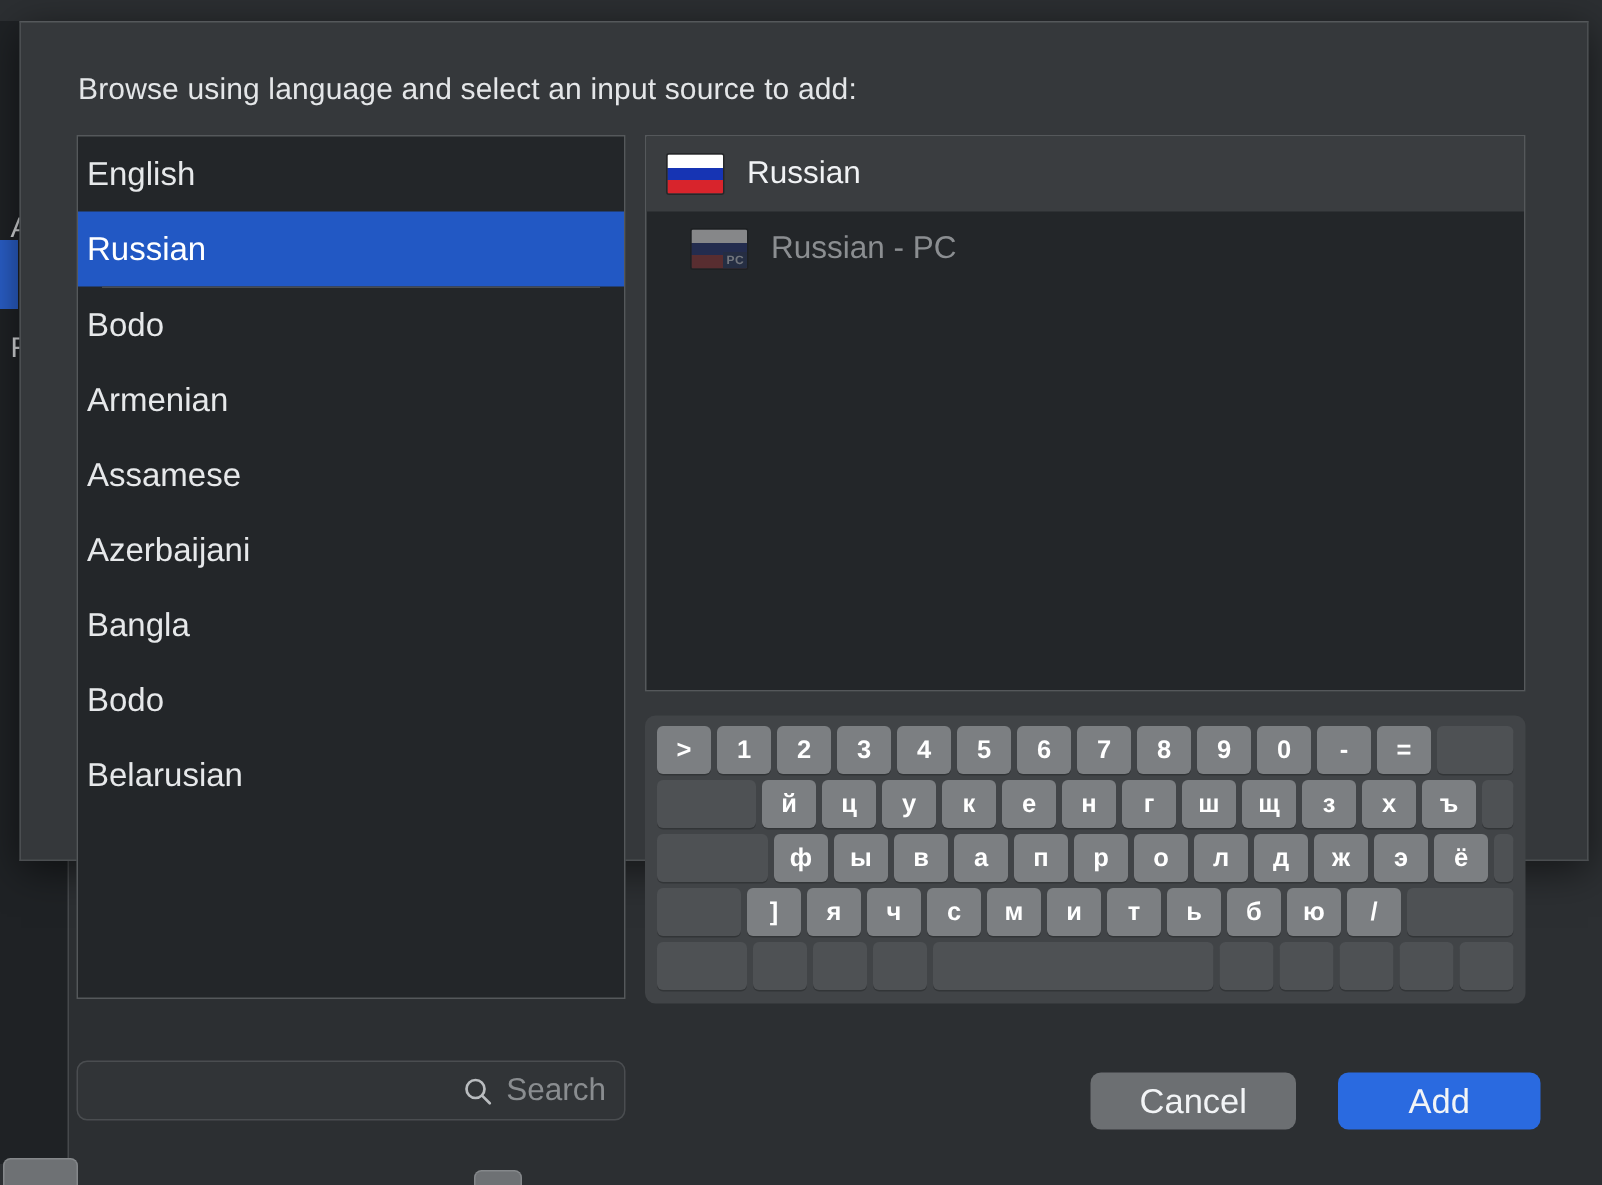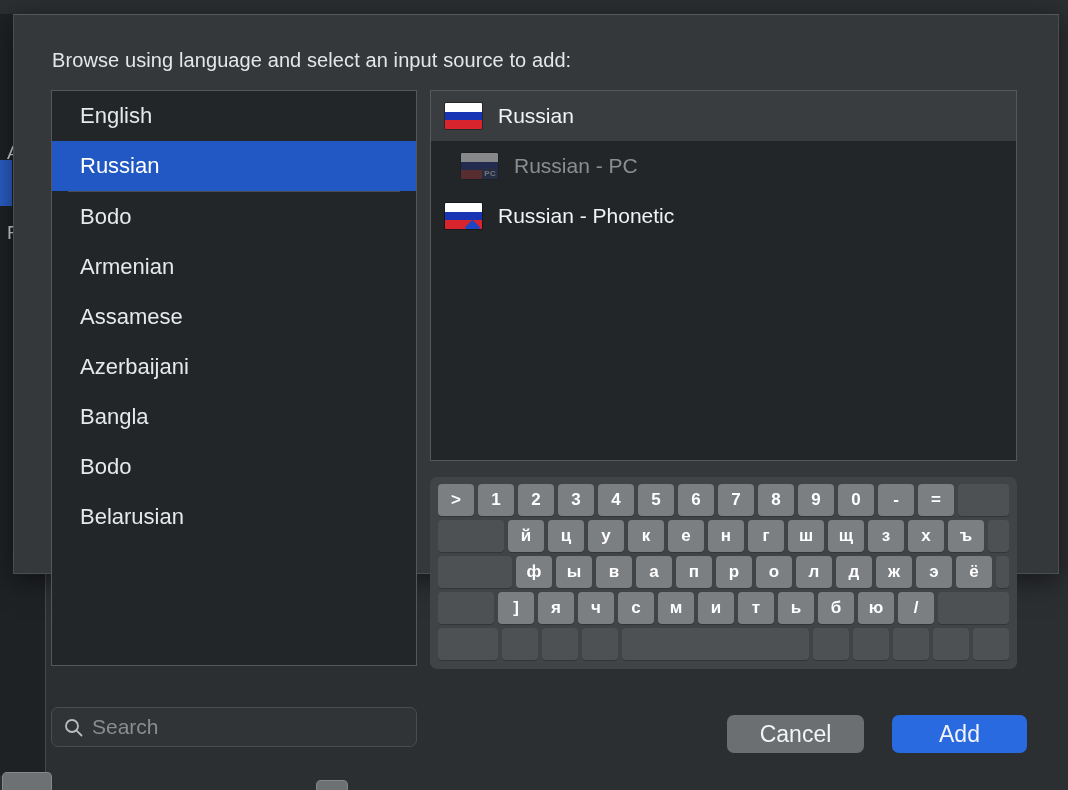--- a/index.html
+++ b/index.html
@@ -47,21 +47,21 @@
   
   .panel {
     position:absolute; background:#232629;
     border:1px solid #55585b;
   }
   #lang-panel  { left:37px;  top:75px;  width:366px; height:576px; overflow:hidden; }
   #source-panel{ left:416px; top:75px;  width:587px; height:371px; overflow:hidden; }
 
   
   .lang-row {
-    height:50px; line-height:50px; padding-left:28px;
+    height:50px; line-height:50px; padding-left:6px;
     font-size:22px; color:#e6e8ea; white-space:nowrap; overflow:hidden;
   }
   .lang-row.selected { background:#2258c4; color:#ffffff; }
   .lang-sep { height:1px; background:#4a4d50; margin:0 16px; }
 
   
   .src-row {
     height:50px; display:flex; align-items:center; padding-left:14px;
     font-size:21px; color:#f0f2f4; white-space:nowrap;
   }
@@ -115,21 +115,21 @@
     display:flex; flex-direction:column; justify-content:space-between;
     padding:0; overflow:hidden;
   }
   .k-arrowpair span { display:block; height:14px; background:#4e5154; }
   .k-arrowpair span:first-child { border-bottom:1px solid #3c3f42; height:15px; }
 
   
   #search {
     position:absolute; left:37px; top:692px; width:366px; height:40px;
     background:#313437; border:1px solid #4a4d50; border-radius:7px;
-    display:flex; align-items:center; padding:0 12px;
+    display:flex; align-items:center; padding:0 12px;justify-content:flex-end;
   }
   #search svg { flex:0 0 auto; margin-right:9px; }
   #search-text { font-size:21px; color:#8a8d90; }
 
   .btn {
     position:absolute; top:700px; height:38px; border-radius:7px;
     display:flex; align-items:center; justify-content:center;
     font-size:23px; color:#f2f4f6; white-space:nowrap;
   }
   #btn-cancel { left:713px; width:137px; background:#6c6f72; }
@@ -175,29 +175,20 @@
         <span>Russian</span>
       </div>
       <div class="src-row dimmed">
         <span class="flag dim">
           <i class="fl-w"></i>
           <i class="fl-b"></i>
           <i class="fl-r"></i>
           <span class="flag-badge-pc">PC</span>
         </span>
         <span>Russian - PC</span>
-      </div>
-      <div class="src-row">
-        <span class="flag">
-          <i class="fl-w"></i>
-          <i class="fl-b"></i>
-          <i class="fl-r"></i>
-          <span class="flag-badge-diamond"></span>
-        </span>
-        <span>Russian - Phonetic</span>
       </div>
     </div>
 
   <div id="kbd">
       <div class="kr">
         <div class="key">&gt;</div>
         <div class="key">1</div>
         <div class="key">2</div>
         <div class="key">3</div>
         <div class="key">4</div>

